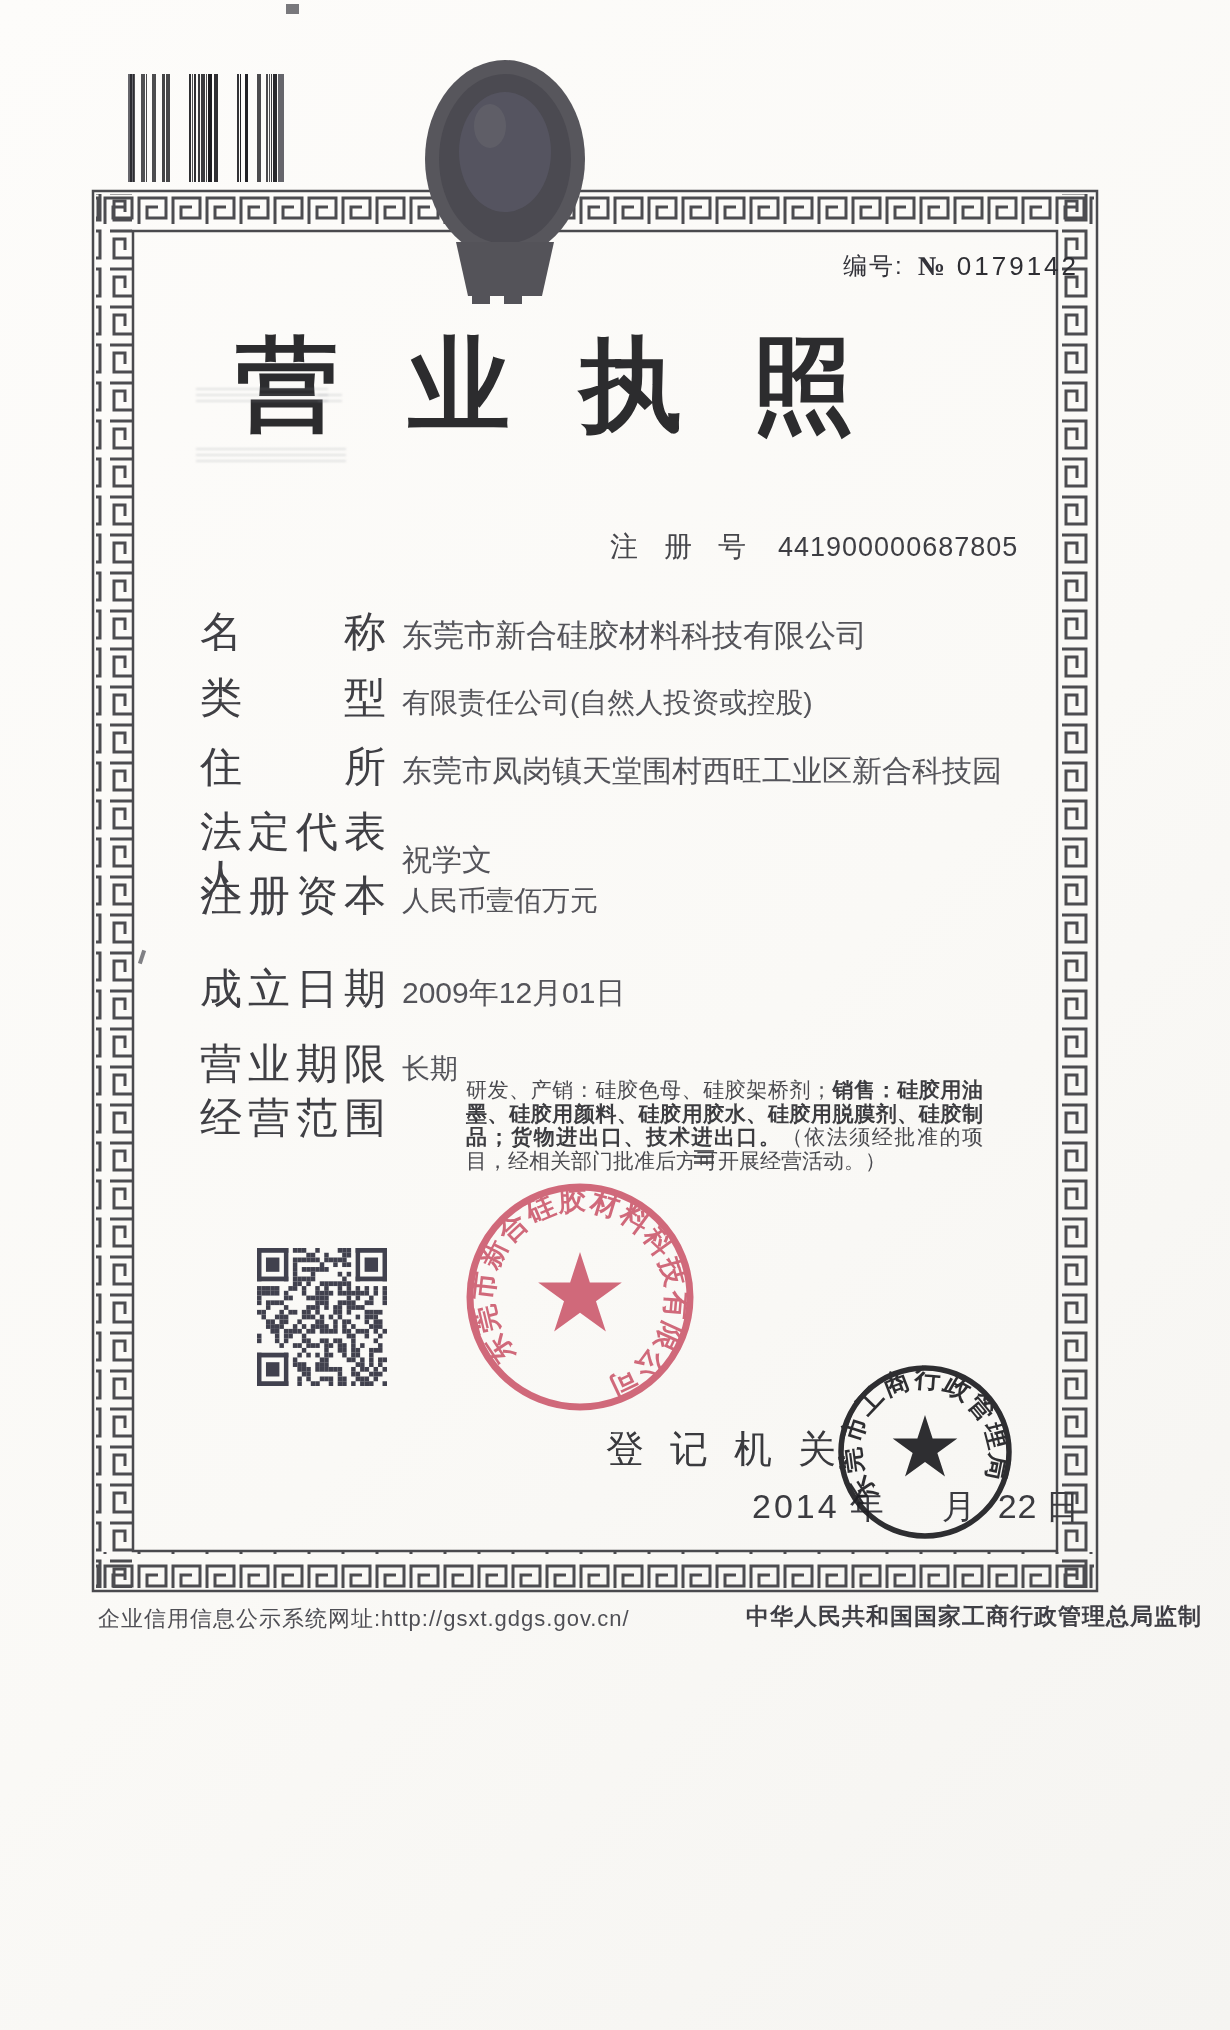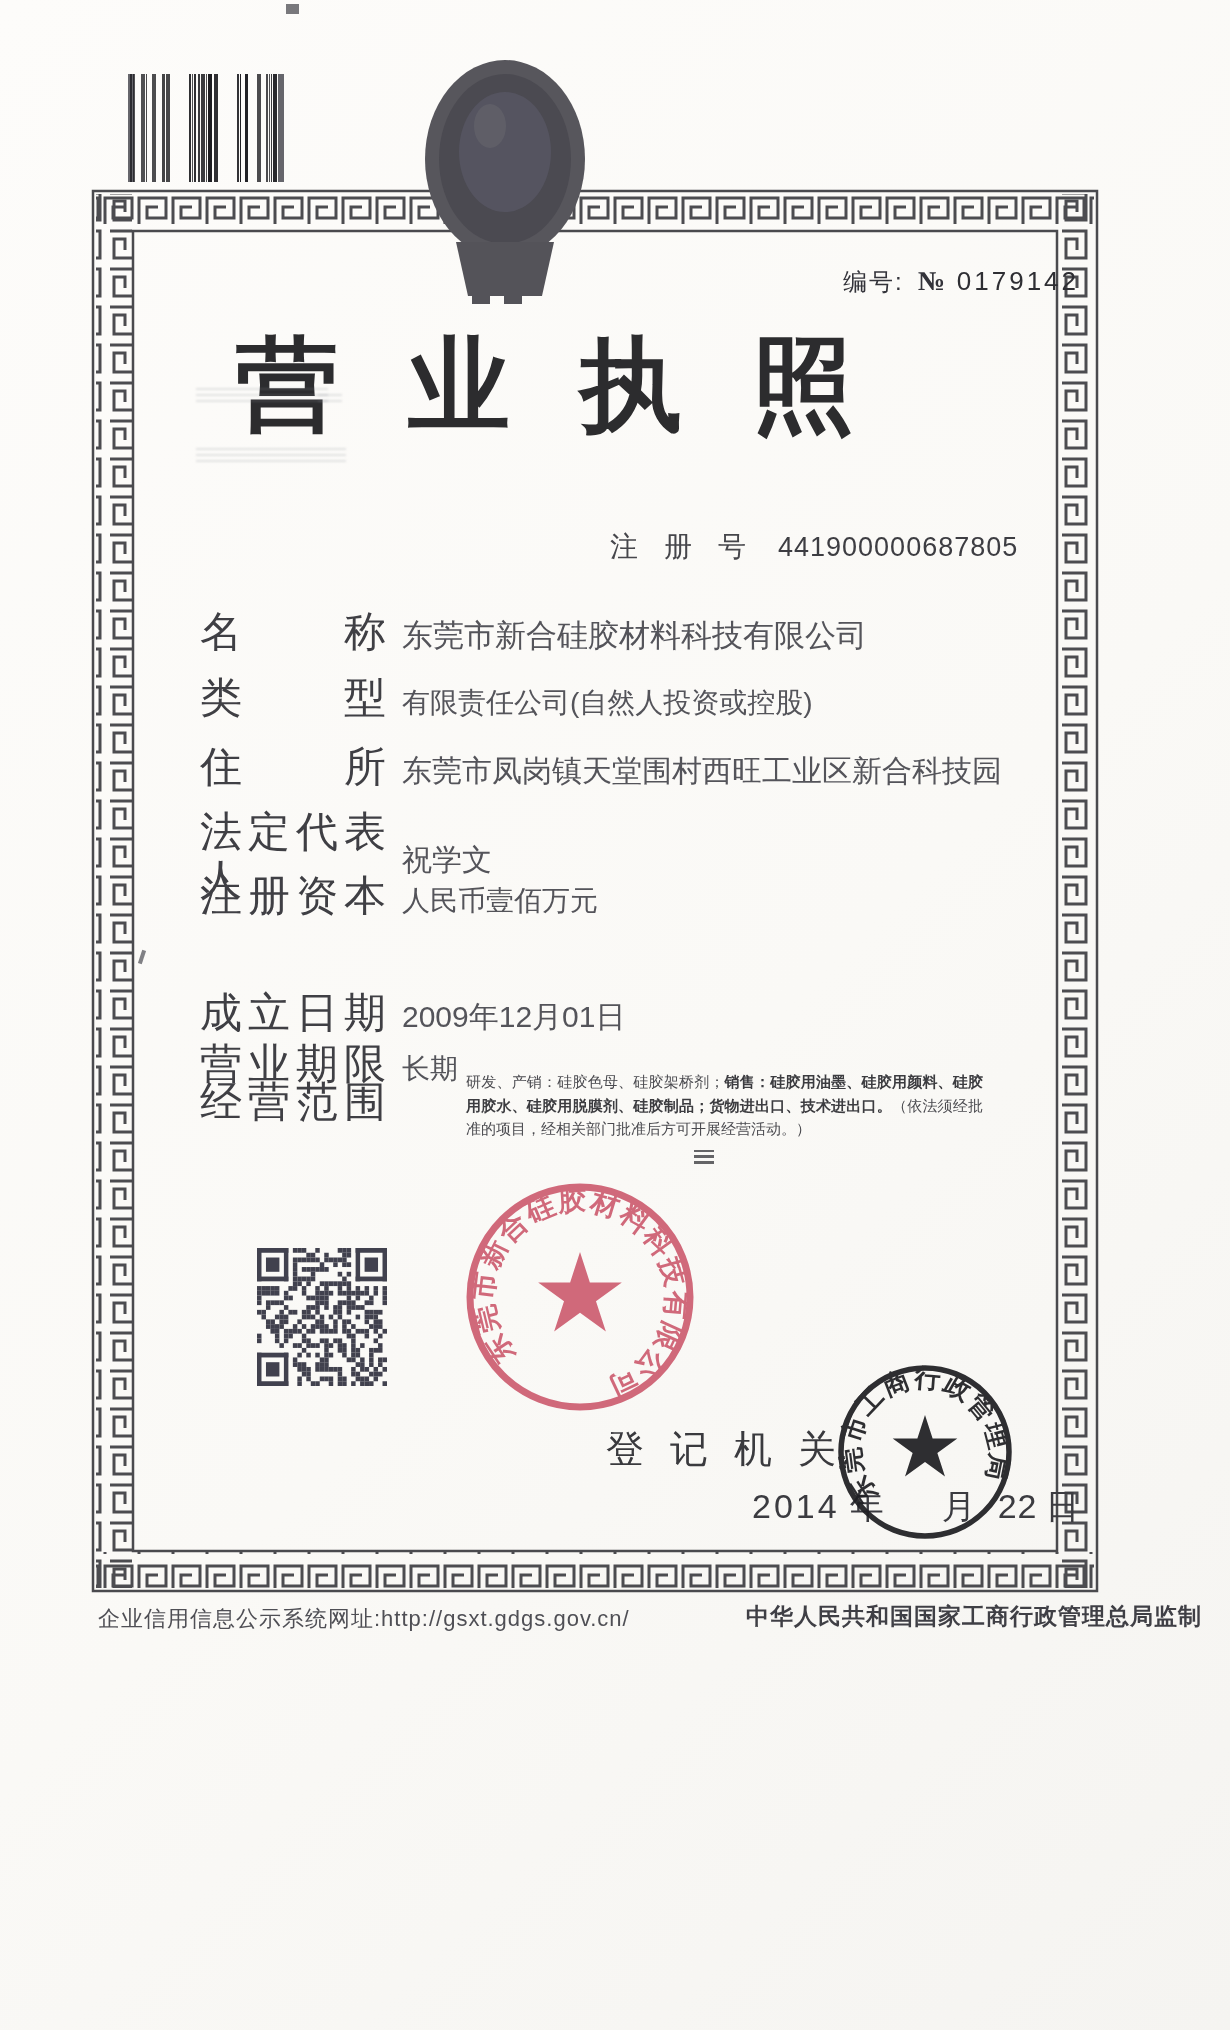--- a/index.html
+++ b/index.html
@@ -4,37 +4,37 @@
 <style>
   html,body{margin:0;padding:0;background:#fff;}
   .canvas{
     position:relative;width:1230px;height:2030px;overflow:hidden;
     background:linear-gradient(135deg,#fdfcfa 0%,#faf9f6 55%,#f5f4f1 100%);
     font-family:"Liberation Sans","DejaVu Sans",sans-serif;
     color:#3e3e42;
   }
   .abs{position:absolute;}
   
-  .serial{left:843px;top:266px;font-size:24px;color:#33333a;letter-spacing:2px;display:flex;align-items:flex-start;}
+  .serial{left:843px;top:250px;font-size:24px;color:#33333a;letter-spacing:2px;display:flex;align-items:center;}
   .serial .no-sym{font-family:"Liberation Serif","DejaVu Serif",serif;font-weight:700;font-size:27px;margin:0 10px 0 14px;}
   .serial .no-digits{font-size:26px;letter-spacing:3px;color:#2e2e33;}
   
   .title{left:236px;top:318px;font-size:102px;font-weight:700;letter-spacing:70px;color:#2c2c2e;white-space:nowrap;}
   
   .regline{left:610px;top:528px;display:flex;align-items:baseline;}
   .regline .reglabel{font-size:28px;font-weight:500;letter-spacing:26px;color:#46464b;}
   .regline .regnum{font-size:27px;letter-spacing:1px;color:#3d3d42;margin-left:6px;}
   
   .row{position:absolute;left:200px;width:900px;display:flex;align-items:center;}
   .flabel{width:186px;min-width:186px;font-size:42px;line-height:48px;font-weight:500;color:#3f3f44;
           text-align:justify;text-align-last:justify;}
   .fvalue{margin-left:16px;padding-top:9px;color:#54545a;white-space:nowrap;}
   .v31{font-size:31px;} .v30{font-size:30px;} .v28{font-size:28px;}
-  .scopeval{margin-left:80px;padding-top:6px;width:517px;font-size:15px;line-height:23.5px;
-            color:#4a4a4f;white-space:normal;text-align:justify;}
+  .scopeval{margin-left:80px;padding-top:6px;width:517px;font-size:21px;line-height:23.5px;
+            color:#4a4a4f;white-space:normal;text-align:justify;margin-top:8px;}
   .scopeval .bold{font-weight:700;color:#3c3c40;}
   
   .registrar{left:606px;top:1424px;font-size:38px;font-weight:500;letter-spacing:26px;color:#3a3a3e;white-space:nowrap;}
   .dateline{left:752px;top:1484px;font-size:34px;color:#3b3b40;display:flex;align-items:baseline;white-space:nowrap;text-align:center;}
   .dateline .yr{letter-spacing:3px;}
   .dateline .u1{margin-left:10px;} .dateline .u2{margin-left:58px;}
   .dateline .dy{margin-left:22px;letter-spacing:1px;} .dateline .u3{margin-left:8px;}
   
   .footL{left:98px;top:1604px;font-size:22px;color:#4f4f55;letter-spacing:1px;}
   .footR{left:702px;top:1601px;font-size:23px;font-weight:700;color:#3f3f45;letter-spacing:1px;margin-left:44px;}
@@ -130,21 +130,21 @@
     <div class="fvalue v28">有限责任公司(自然人投资或控股)</div>
   </div>
   <div class="row" style="top:808px">
     <div class="flabel">法定代表人</div>
     <div class="fvalue v30">祝学文</div>
   </div>
   <div class="row" style="top:872px">
     <div class="flabel">注册资本</div>
     <div class="fvalue v28">人民币壹佰万元</div>
   </div>
-  <div class="row" style="top:988px">
+  <div class="row" style="top:964px">
     <div class="flabel">成立日期</div>
     <div class="fvalue v30">2009年12月01日</div>
   </div>
   <div class="row" style="top:1040px">
     <div class="flabel">营业期限</div>
     <div class="fvalue v28">长期</div>
   </div>
   <div class="row" style="top:1064px">
     <div class="flabel">经营范围</div>
     <div class="scopeval">

